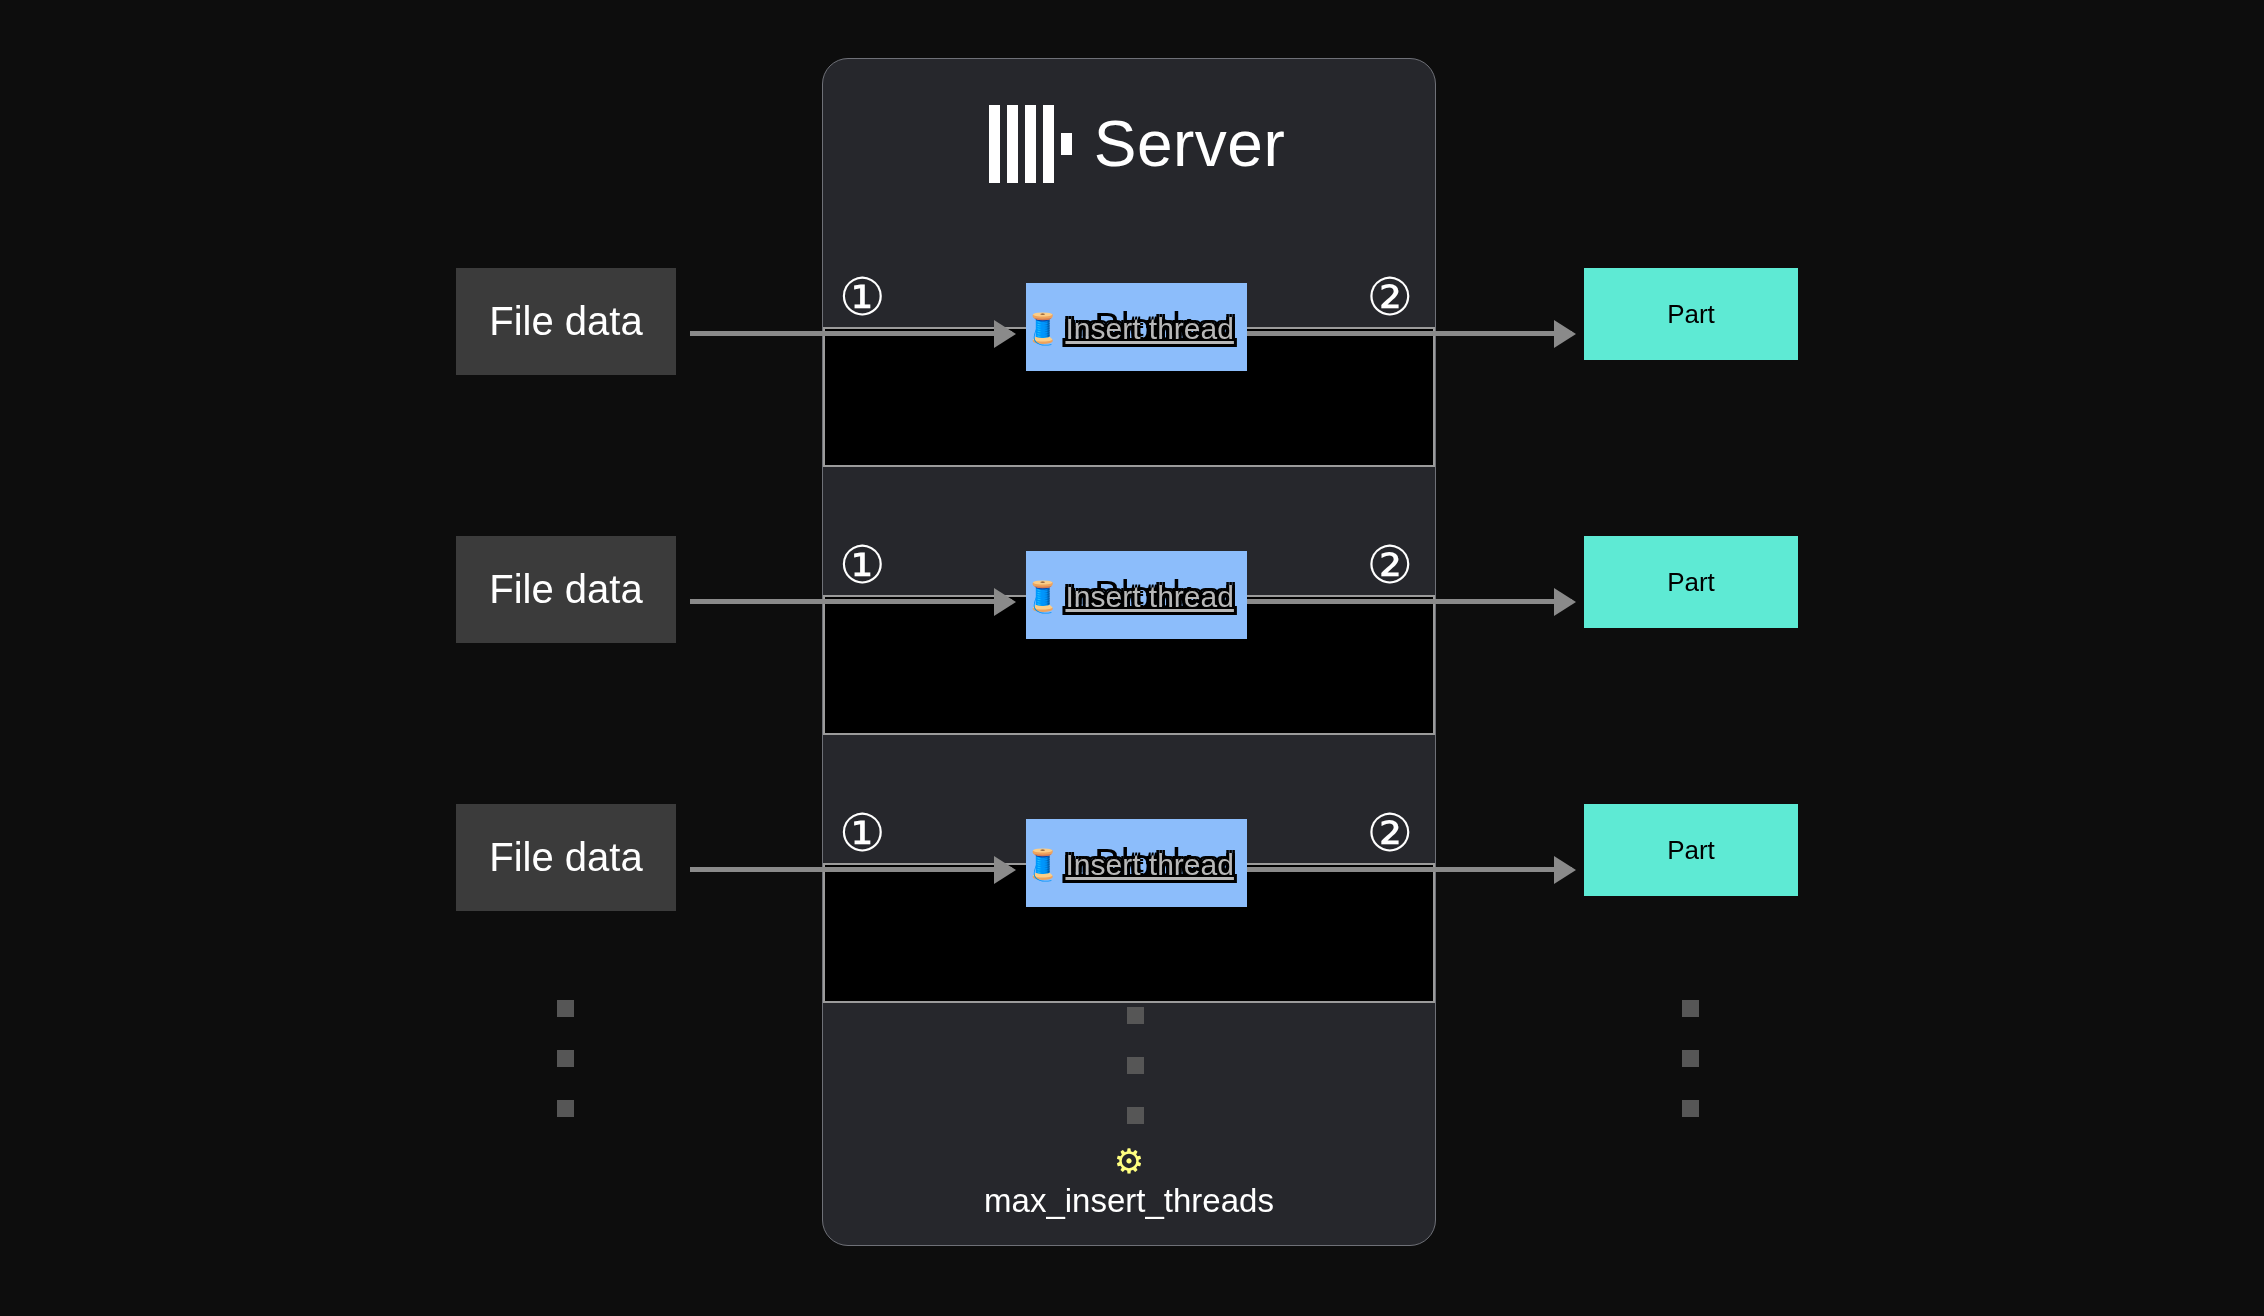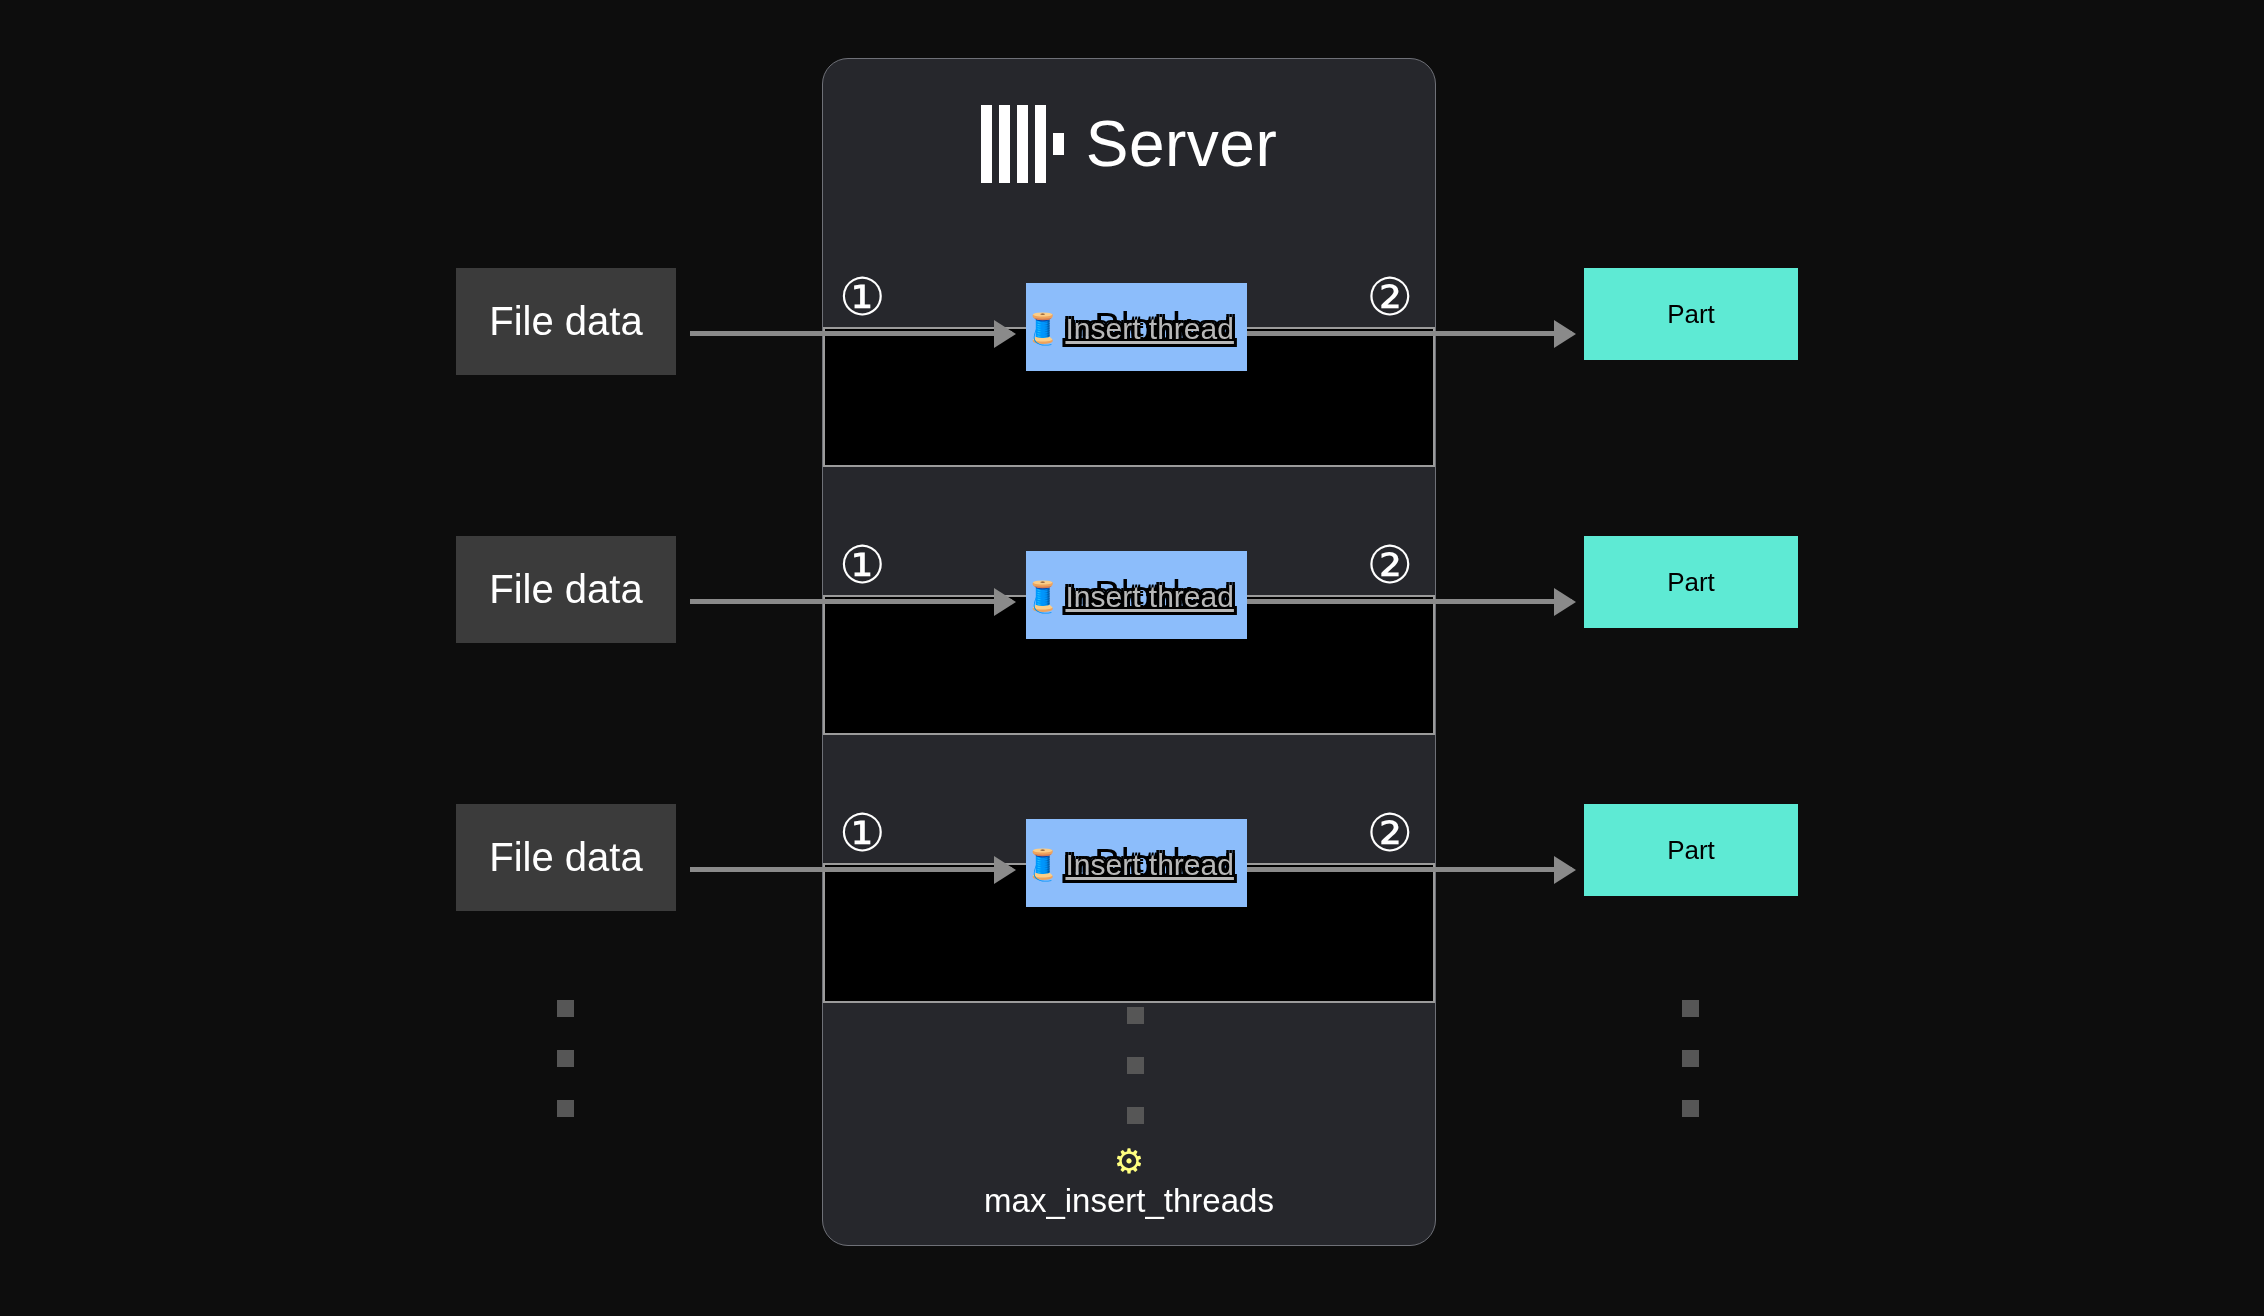--- a/index.html
+++ b/index.html
@@ -29,21 +29,21 @@
     width: 614px;
     height: 1188px;
     background: #26272c;
     border: 1px solid #6e7077;
     border-radius: 26px;
     box-sizing: border-box;
     overflow: hidden;
   }
   .server-header {
     position: absolute;
-    left: 0;
+    left: 8px;
     top: 0;
     width: 100%;
     height: 170px;
     display: flex;
     align-items: center;
     justify-content: center;
     gap: 22px;
   }
   .ch-logo {
     display: flex;

